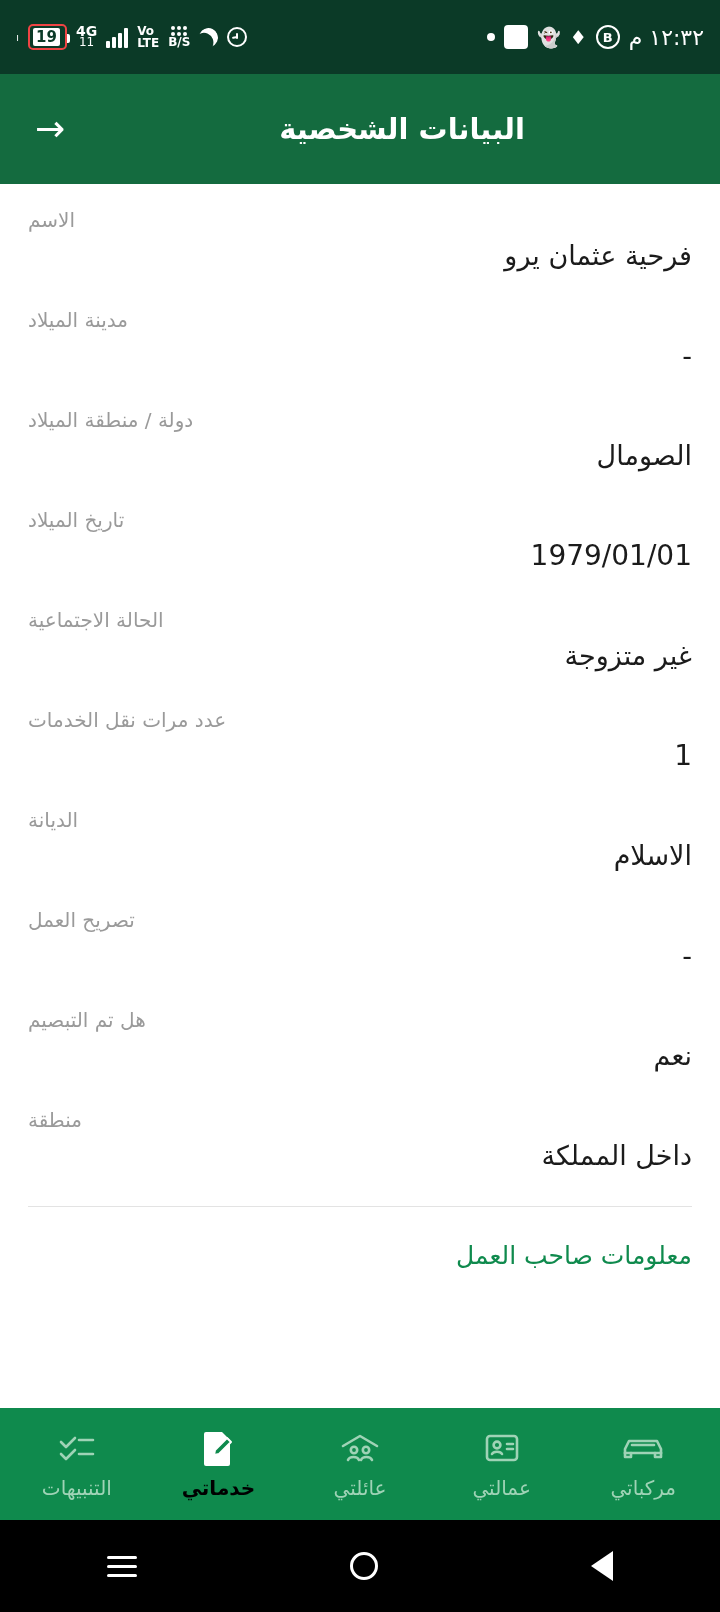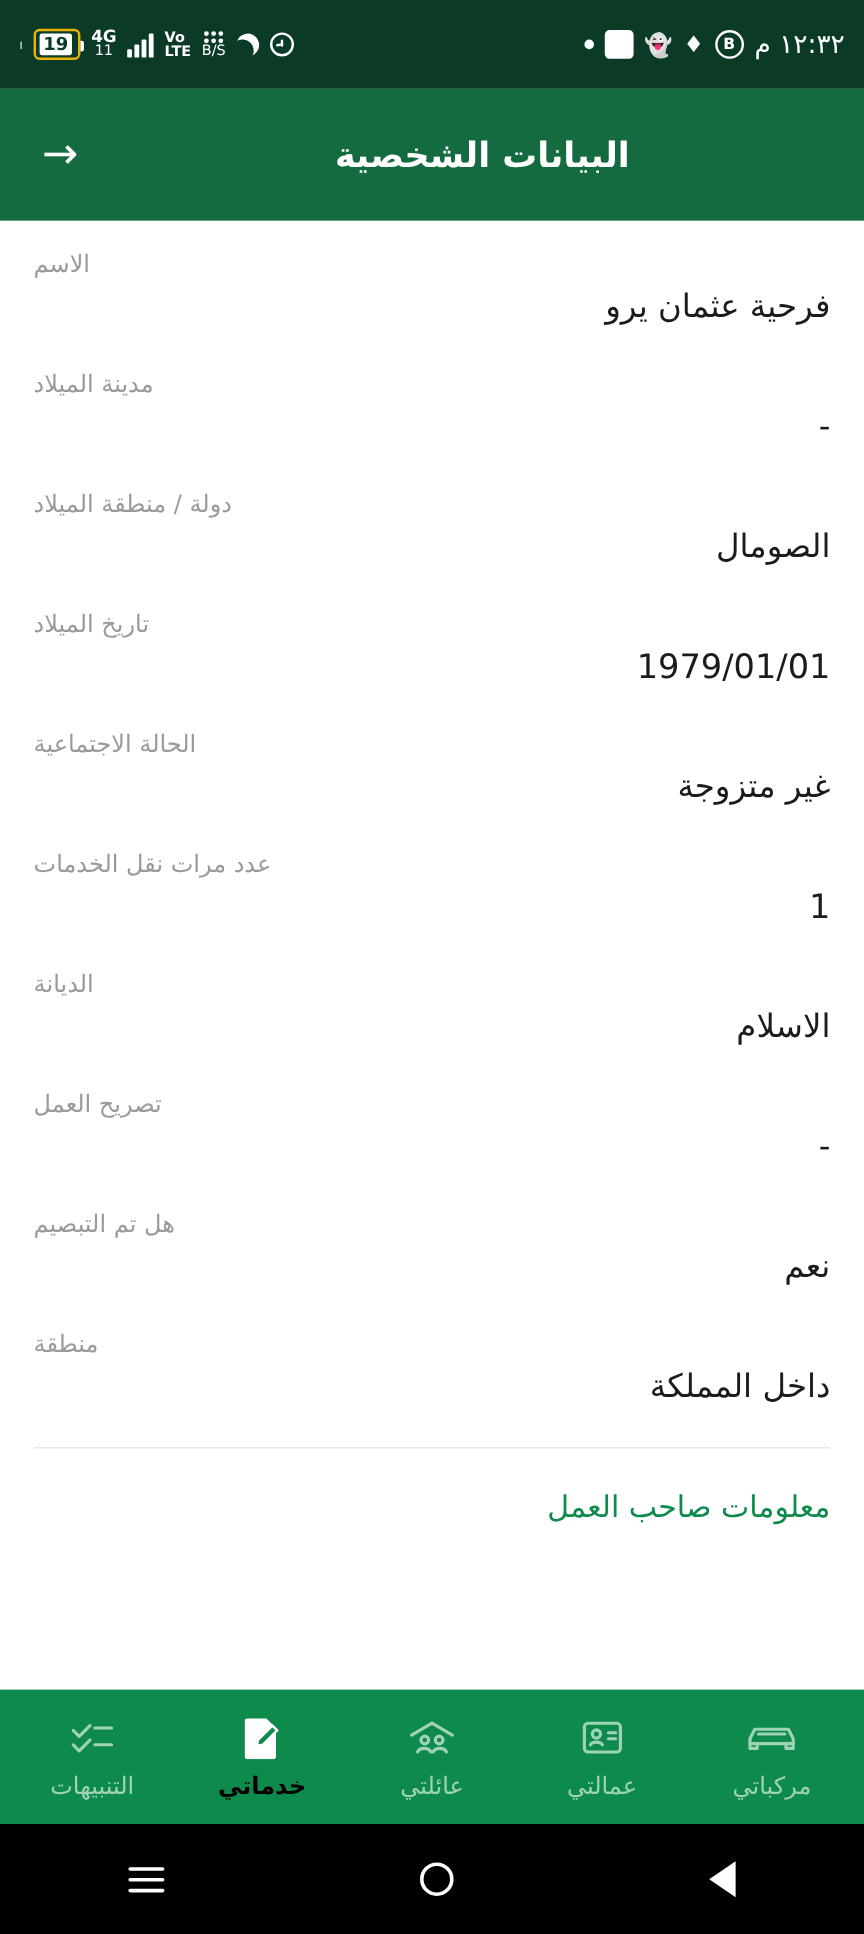--- a/index.html
+++ b/index.html
@@ -32,21 +32,21 @@
     direction: ltr;
   }
   .status-left, .status-right {
     display: flex;
     align-items: center;
     gap: 9px;
   }
   .battery-pill {
     display: flex;
     align-items: center;
-    border: 2px solid #eab308;
+    border: 2px solid #ef4444;
     border-radius: 5px;
     padding: 1px 5px 1px 3px;
     height: 26px;
     position: relative;
   }
   .battery-pill:after {
     content: "";
     position: absolute;
     right: -5px;
     top: 8px;
@@ -70,21 +70,21 @@
   .net-block .l2 { font-size: 12px; }
   .bars { display: flex; align-items: flex-end; gap: 2px; height: 22px; }
   .bars i { display: block; width: 4px; background: #ffffff; border-radius: 1px; }
   .bars i:nth-child(1) { height: 7px; }
   .bars i:nth-child(2) { height: 11px; }
   .bars i:nth-child(3) { height: 15px; }
   .bars i:nth-child(4) { height: 20px; }
   .volte { display: flex; flex-direction: column; align-items: flex-start; font-size: 12px; line-height: 12px; font-weight: bold; }
   .dots6 { display: grid; grid-template-columns: repeat(3, 4px); gap: 2px; }
   .dots6 span { width: 4px; height: 4px; background: #ffffff; border-radius: 50%; }
-  .bs { font-size: 12px; font-weight: normal; line-height: 12px; text-align: center; }
+  .bs { font-size: 12px; font-weight: bold; line-height: 12px; text-align: center; }
   .moon {
     width: 19px; height: 19px; border-radius: 50%;
     box-shadow: inset -6px 3px 0 0 #ffffff;
     transform: rotate(-20deg);
   }
   .alarm {
     width: 20px; height: 20px; border: 2px solid #ffffff; border-radius: 50%;
     position: relative;
   }
   .alarm:before, .alarm:after {

